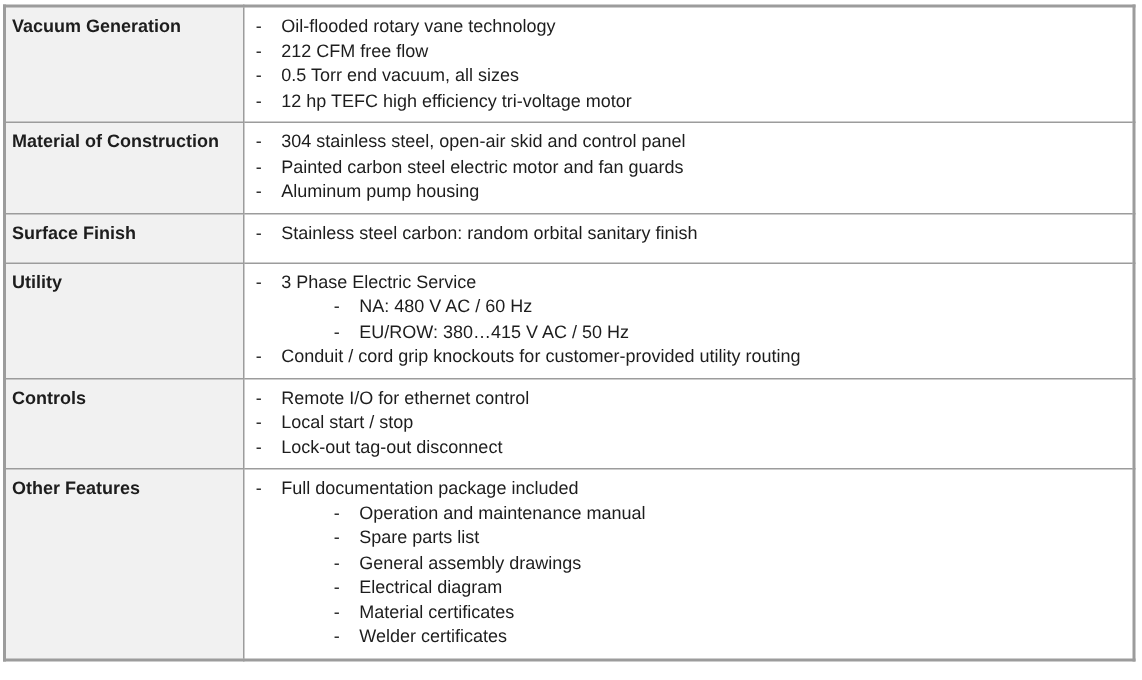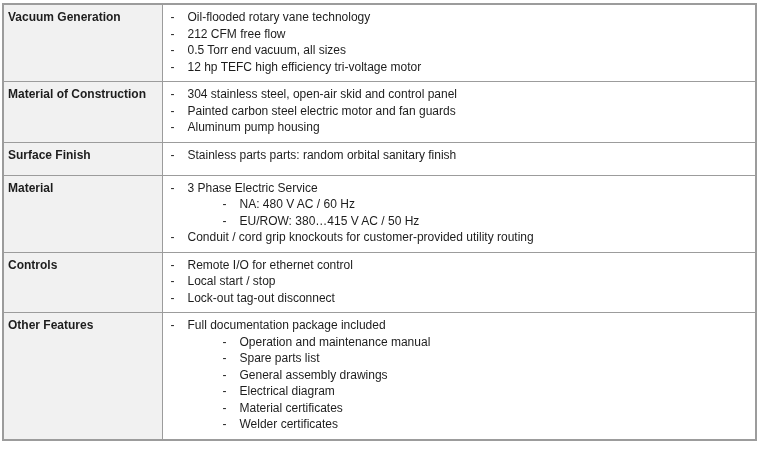--- a/index.html
+++ b/index.html
@@ -143,29 +143,29 @@
     </td>
   </tr>
 
   <tr class="spec-row">
     <th>Surface Finish</th>
     <td>
       <ul class="items">
   <li class="item">
     <div class="line">
       <span class="dash">-</span>
-      <span class="txt">Stainless parts parts: random orbital sanitary finish</span>
-    </div>
-  </li>
-</ul>
-    </td>
-  </tr>
-
-  <tr class="spec-row">
-    <th>Material</th>
+      <span class="txt">Stainless steel carbon: random orbital sanitary finish</span>
+    </div>
+  </li>
+</ul>
+    </td>
+  </tr>
+
+  <tr class="spec-row">
+    <th>Utility</th>
     <td>
       <ul class="items">
   <li class="item">
     <div class="line">
       <span class="dash">-</span>
       <span class="txt">3 Phase Electric Service</span>
     </div>
   <ul class="sub">
   <li class="subitem">
     <div class="line">

